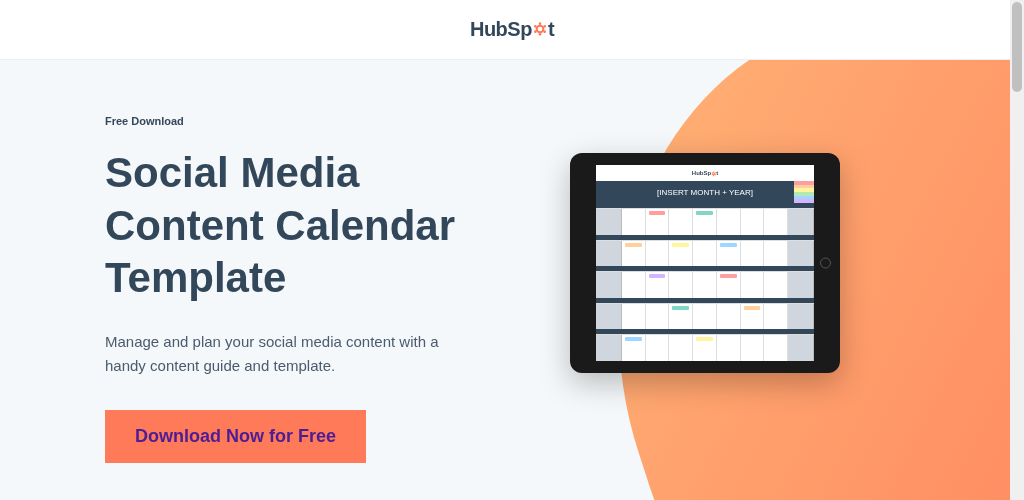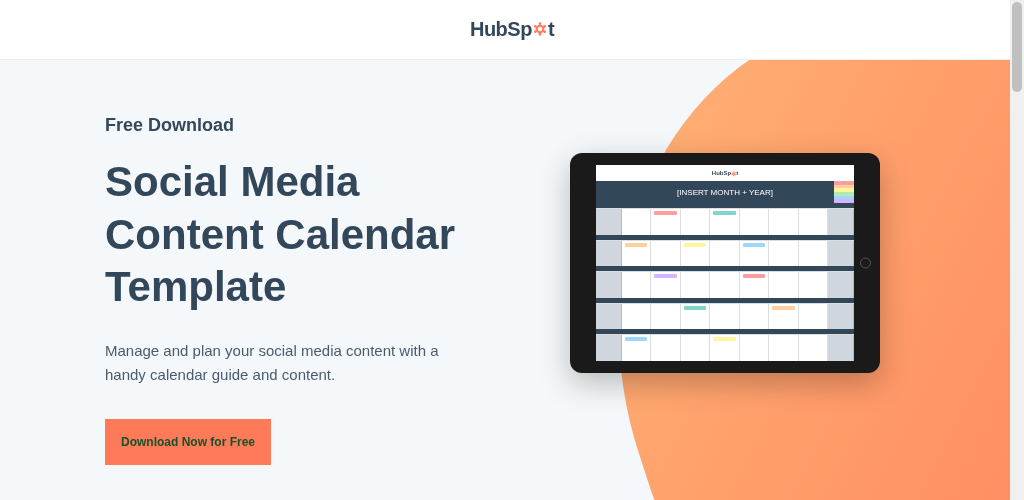--- a/index.html
+++ b/index.html
@@ -53,21 +53,21 @@
       border-radius: 50% 40% 50% 45%;
       transform: rotate(-18deg);
     }
     .content {
       position: relative;
       padding: 55px 0 0 105px;
       width: 470px;
       z-index: 2;
     }
     .eyebrow {
-      font-size: 18px;
+      font-size: 11px;
       font-weight: 600;
       color: #33475b;
       margin-bottom: 20px;
     }
     .title {
       font-size: 42px;
       font-weight: 700;
       color: #33475b;
       line-height: 1.25;
       margin-bottom: 25px;
@@ -75,32 +75,32 @@
     .description {
       font-size: 15px;
       color: #4b5b6e;
       line-height: 1.6;
       margin-bottom: 32px;
       max-width: 380px;
     }
     .cta-button {
       display: inline-block;
       background: #ff7a59;
-      color: #14532d;
+      color: #4c1d95;
       font-weight: 600;
-      font-size: 12px;
-      padding: 16px 16px;
+      font-size: 18px;
+      padding: 16px 30px;
       border: none;
       cursor: pointer;
     }
     .tablet {
       position: absolute;
       left: 570px;
       top: 93px;
-      width: 310px;
+      width: 270px;
       height: 220px;
       background: #1a1a1a;
       border-radius: 12px;
       padding: 12px 26px;
       z-index: 3;
       box-shadow: 0 10px 30px rgba(0,0,0,0.25);
       display: flex;
       align-items: center;
     }
     .tablet-home {
@@ -241,21 +241,21 @@
     <span>t</span>
   </div>
 </div>
 
 <div class="hero">
   <div class="blob"></div>
 
   <div class="content">
     <div class="eyebrow">Free Download</div>
     <h1 class="title">Social Media Content Calendar Template</h1>
-    <p class="description">Manage and plan your social media content with a handy calendar guide and content.</p>
+    <p class="description">Manage and plan your social media content with a handy content guide and template.</p>
     <button class="cta-button">Download Now for Free</button>
   </div>
 
   <div class="tablet">
     <div class="tablet-home"></div>
     <div class="screen">
       <div class="screen-header">
         <span>HubSp</span>
           <span class="ss-o">✲</span>
           <span>t</span>

